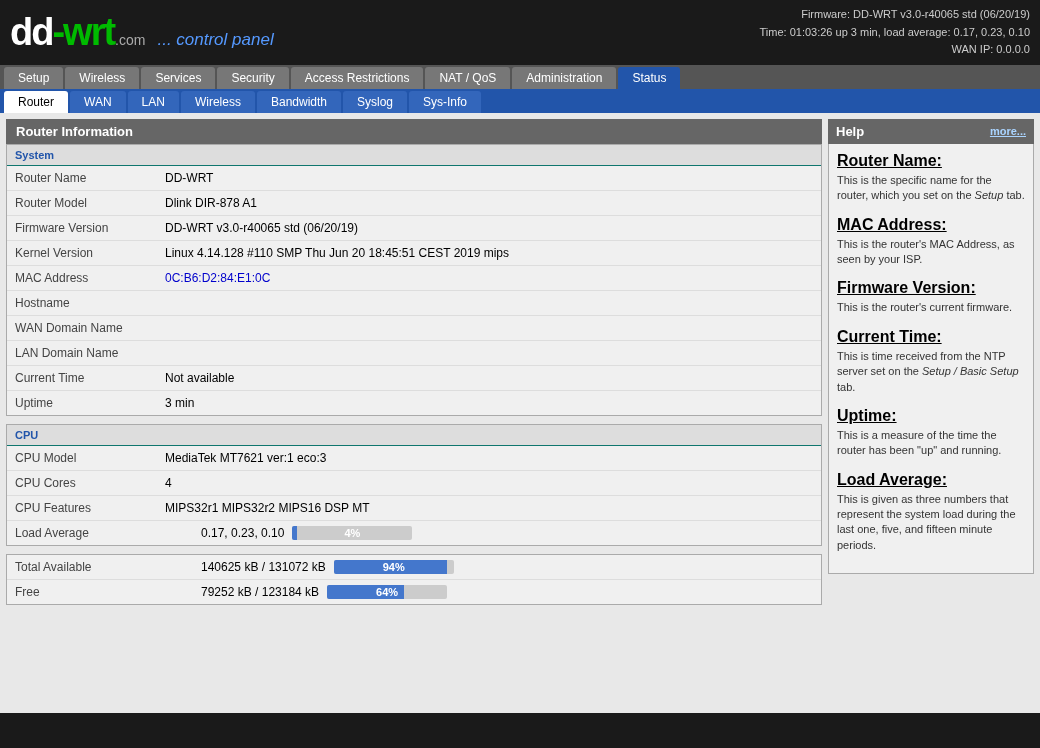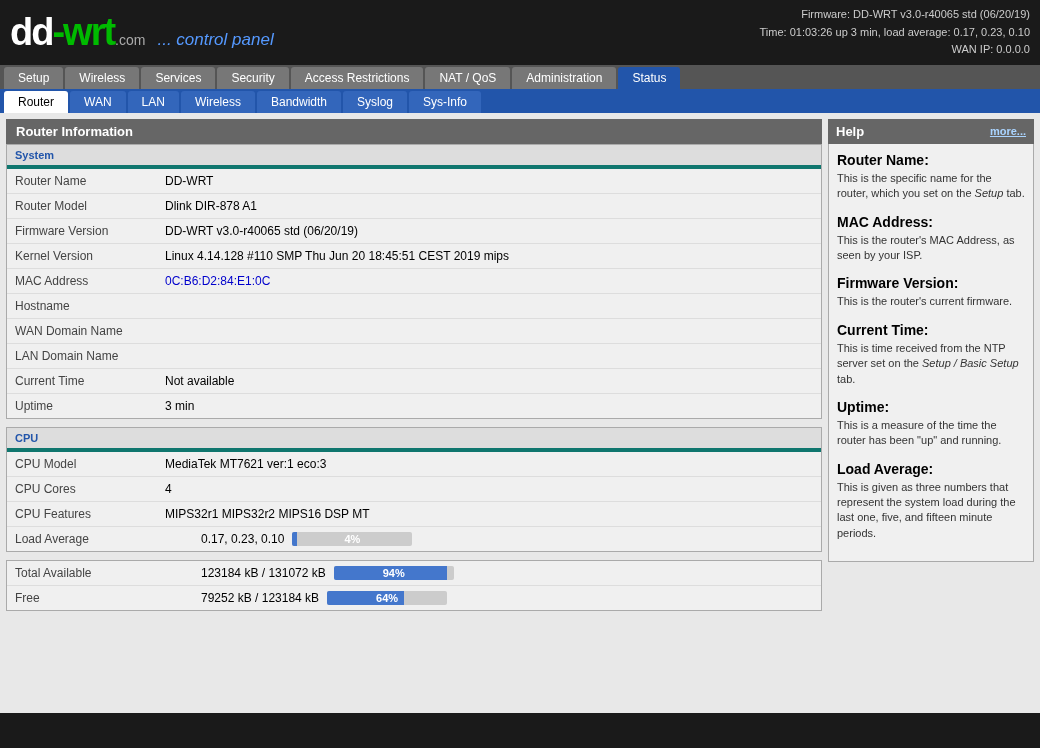--- a/index.html
+++ b/index.html
@@ -22,42 +22,42 @@
 
     
     .content { background: #e8e8e8; display: flex; gap: 6px; padding: 6px; min-height: 600px; }
 
     
     .main-panel { flex: 1; }
 
     
     .section-header { background: #666; color: #fff; padding: 5px 10px; font-size: 13px; font-weight: bold; margin-bottom: 0; }
     .section-box { border: 1px solid #aaa; background: #f0f0f0; margin-bottom: 8px; }
-    .section-title { background: #ddd; color: #2255aa; font-weight: bold; padding: 4px 8px; font-size: 11px; border-bottom: 4px solid #0f766e; }
+    .section-title { background: #ddd; color: #2255aa; font-weight: bold; padding: 4px 8px; font-size: 11px; border-bottom: 1px solid #0f766e; }
     .info-table { width: 100%; border-collapse: collapse; }
     .info-table tr { border-bottom: 1px solid #ddd; }
     .info-table tr:last-child { border-bottom: none; }
     .info-table td { padding: 5px 8px; vertical-align: top; }
     .info-table td:first-child { color: #444; width: 150px; }
     .info-table td:last-child { color: #000; }
     .mac-link { color: #0000cc; cursor: pointer; }
 
     
     .progress-cell { display: flex; align-items: center; gap: 8px; margin-left: 36px; }
     .progress-bar-wrap { width: 120px; height: 14px; background: #ccc; border-radius: 2px; overflow: hidden; position: relative; }
     .progress-bar-fill { height: 100%; background: #4477cc; }
     .progress-label { font-size: 11px; color: #fff; position: absolute; top: 0; left: 0; right: 0; bottom: 0; display: flex; align-items: center; justify-content: center; font-weight: bold; }
 
     
     .help-panel { width: 206px; }
     .help-header { background: #666; color: #fff; padding: 5px 8px; font-size: 13px; font-weight: bold; display: flex; justify-content: space-between; align-items: center; }
     .help-more { color: #aad4ff; text-decoration: underline; cursor: pointer; font-size: 11px; }
     .help-body { background: #f0f0f0; border: 1px solid #aaa; border-top: none; padding: 8px; }
     .help-entry { margin-bottom: 12px; }
-    .help-entry-title { font-weight: bold; font-size: 14px; margin-bottom: 3px; }
+    .help-entry-title { font-weight: bold; font-size: 16px; margin-bottom: 3px; text-decoration: underline; }
     .help-entry-text { font-size: 11px; color: #333; line-height: 1.4; }
     .help-entry-text em { font-style: italic; }
   </style>
 </head>
 <body>
 
 <div class="header">
   <div class="logo">
     <div style="display:flex;align-items:baseline;">
       <span style="color:#fff;font-size:38px;font-weight:900;font-family:'Arial Black',Arial,sans-serif;letter-spacing:-2px;">dd<span style="color:#00bb00;">-wrt</span></span>
@@ -181,21 +181,21 @@
         </table>
     </div>
 
     <div class="section-box">
       <table class="info-table">
         <tbody>
             <tr>
           <td>Total Available</td>
           <td>
             <div class="progress-cell">
-              <span>123184 kB / 131072 kB</span>
+              <span>140625 kB / 131072 kB</span>
               <div class="progress-bar-wrap">
                 <div class="progress-bar-fill" style="width:94%"></div>
                 <div class="progress-label">94%</div>
               </div>
             </div>
           </td>
         </tr>
         <tr>
           <td>Free</td>
           <td>

